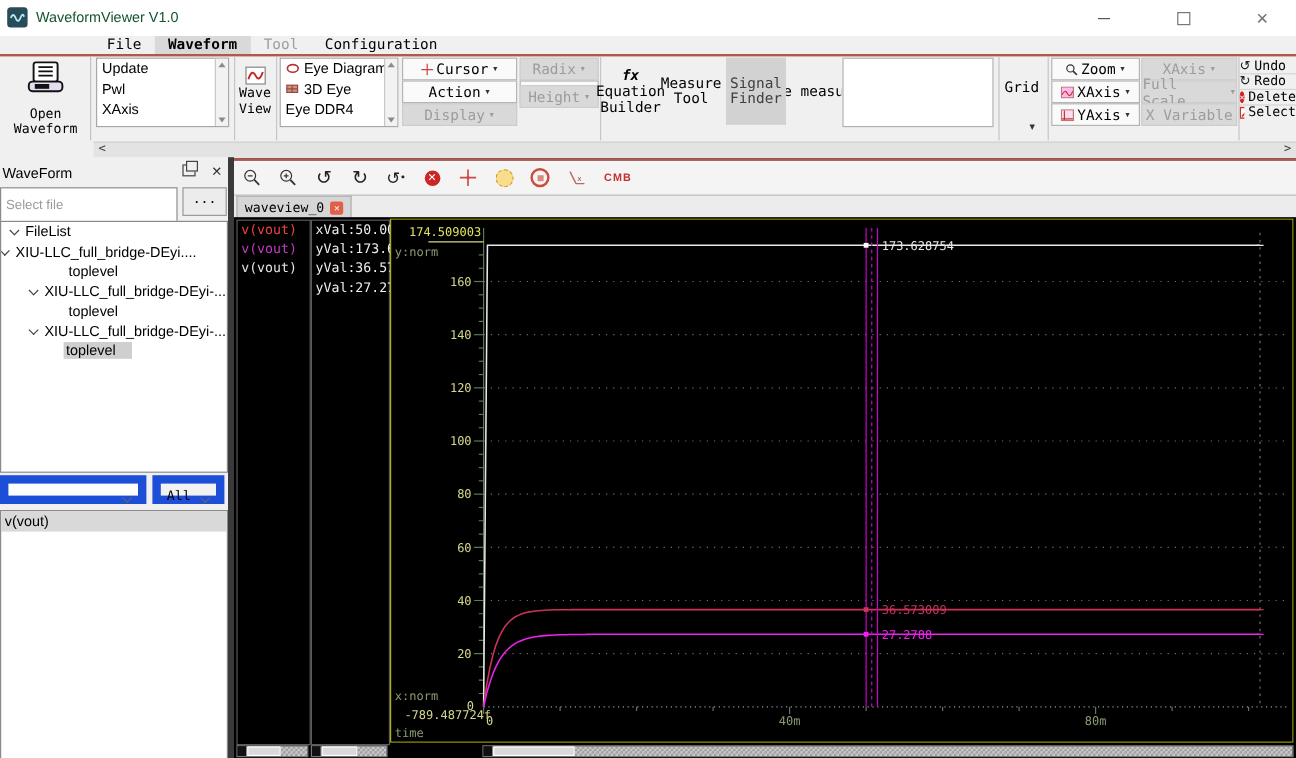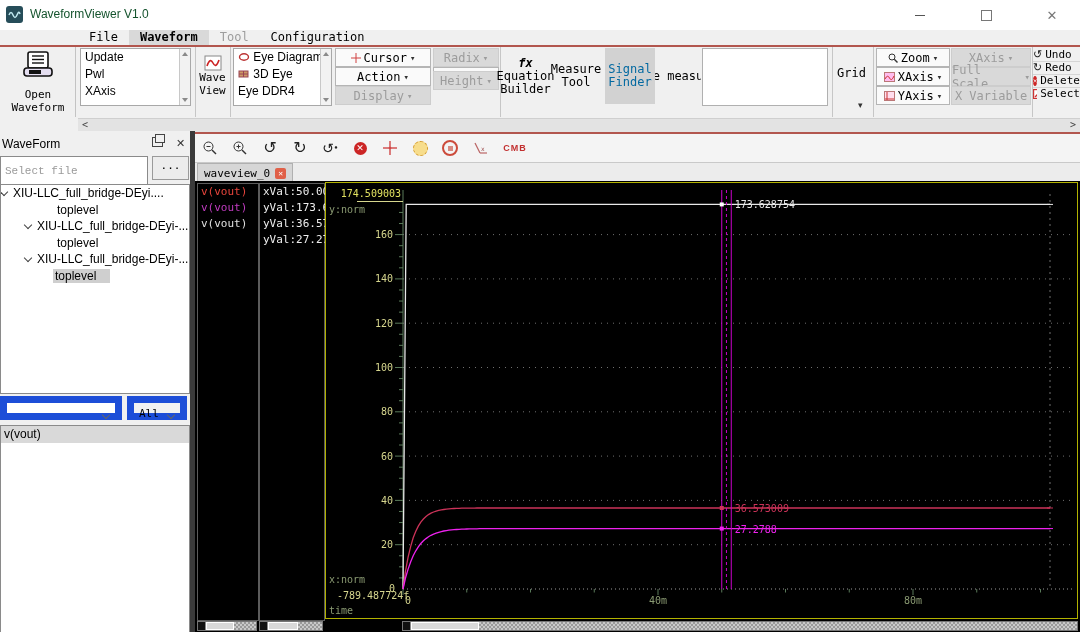--- a/index.html
+++ b/index.html
@@ -30,33 +30,33 @@
   .group{top:17px;height:70px;border-right:1px solid #c6c6c6}
   .grp-label{position:absolute;bottom:-14px;width:100%;text-align:center;font-size:11px}
   .listbox{background:#fff;border:1px solid #a8a8a8;font-size:12px}
   .listbox .li{height:17px;line-height:17px;padding-left:4px;white-space:nowrap;overflow:hidden}
   .lb-scroll{position:absolute;right:0;top:0;bottom:0;width:10px;border-left:1px solid #c8c8c8;background:#f2f2f2}
   .tri-up{width:0;height:0;border-left:3px solid transparent;border-right:3px solid transparent;border-bottom:4px solid #8a8a8a;margin:3px auto 0}
   .tri-dn{width:0;height:0;border-left:3px solid transparent;border-right:3px solid transparent;border-top:4px solid #8a8a8a;margin:42px auto 0}
   .rbtn{border:1px solid #b5b5b5;background:#fafafa;font-size:12px;display:flex;align-items:center;justify-content:center;gap:3px}
   .rbtn.dis{background:#d9d9d9;border-color:#cdcdcd;color:#9c9c9c}
   .flatbtn{font-size:12px;text-align:center;line-height:13px;display:flex;flex-direction:column;align-items:center;justify-content:center}
-  .flatbtn.dis{background:#d2d2d2;color:#0369a1}
+  .flatbtn.dis{background:#d2d2d2;color:#404040}
   .caret{font-size:9px;color:#333;line-height:8px}
   .dis .caret{color:#9c9c9c}
   .ribbon-hscroll{left:78px;top:88px;width:1002px;height:13px;background:#e3e3e3;border-top:1px solid #cfcfcf;font-size:10px;color:#444}
   .edit-row{height:13px;line-height:13px;font-size:11px;display:flex;align-items:center;gap:3px;white-space:nowrap;overflow:hidden}
 
   
   .dock{left:0;top:131px;width:195px;height:501px;background:#f0f0f0}
   .dock-title{left:2px;top:6px;font-size:12px}
   .dock-ico{top:6px;font-size:11px;color:#333}
   .float-ico{width:9px;height:8px;border:1px solid #444;position:relative}
   .float-ico:before{content:"";position:absolute;left:2px;top:-4px;width:8px;height:7px;border:1px solid #444;background:#f0f0f0}
-  .sel-file{left:0;top:25px;width:148px;height:30px;background:#fff;border:1px solid #8a8a8a;font-size:11px;padding:0 4px;box-sizing:border-box;font-family:Liberation Mono, monospace}
+  .sel-file{left:0;top:25px;width:148px;height:30px;background:#fff;border:1px solid #8a8a8a;font-size:11px;padding:0 4px;box-sizing:border-box;font-family:Liberation Sans, sans-serif}
   .sel-file::placeholder{color:#9a9a9a}
   .browse{left:152px;top:25px;width:35px;height:22px;background:#ececec;border:1px solid #9a9a9a;font-size:11px;line-height:18px;text-align:center}
   .treebox{left:0;top:53px;width:188px;height:208px;background:#fff;border:1px solid #8a8a8a;font-size:12px;overflow:hidden}
   .trow{height:16.5px;line-height:16.5px;white-space:nowrap;overflow:hidden}
   .chev{display:inline-block;width:5px;height:5px;border-right:1.3px solid #444;border-bottom:1.3px solid #444;transform:rotate(45deg);margin:0 6px 2px 0}
   .tsel{background:#cfcfcf;padding:0 14px 0 2px}
   .combo{background:#fff;border:7px solid #1d4ed8;height:24px;box-sizing:border-box}
   .combo .cv{font-size:11px;line-height:22px;padding-left:5px;font-family:"DejaVu Sans Mono",monospace}
   .combo .cc{position:absolute;right:6px;top:9px;width:5px;height:5px;border-right:1.3px solid #666;border-bottom:1.3px solid #666;transform:rotate(45deg)}
   .siglist{left:0;top:294px;width:188px;height:207px;background:#fff;border:1px solid #8a8a8a;font-size:12px}
@@ -301,20 +301,21 @@
 
 <div class="abs dock">
   <div class="abs dock-title">WaveForm</div>
   <div class="abs dock-ico" style="left:152px"><span class="float-ico" style="display:inline-block"></span></div>
   <div class="abs dock-ico" style="left:176px"><span>✕</span></div>
 
   <input class="abs sel-file" placeholder="Select file" style="">
   <div class="abs browse mono">...</div>
 
   <div class="abs treebox">
+    <div class="trow" style="padding-left:8px"><span class="chev"></span><span>FileList</span></div>
     <div class="trow" style=""><span class="chev"></span><span>XIU-LLC_full_bridge-DEyi....</span></div>
     <div class="trow" style="padding-left:56px"><span>toplevel</span></div>
     <div class="trow" style="padding-left:24px"><span class="chev"></span><span>XIU-LLC_full_bridge-DEyi-...</span></div>
     <div class="trow" style="padding-left:56px"><span>toplevel</span></div>
     <div class="trow" style="padding-left:24px"><span class="chev"></span><span>XIU-LLC_full_bridge-DEyi-...</span></div>
     <div class="trow" style="padding-left:52px"><span class="tsel">toplevel</span></div>
   </div>
 
   <div class="abs combo" style="left:0;top:265px;width:122px">
       <div class="cv"></div>

